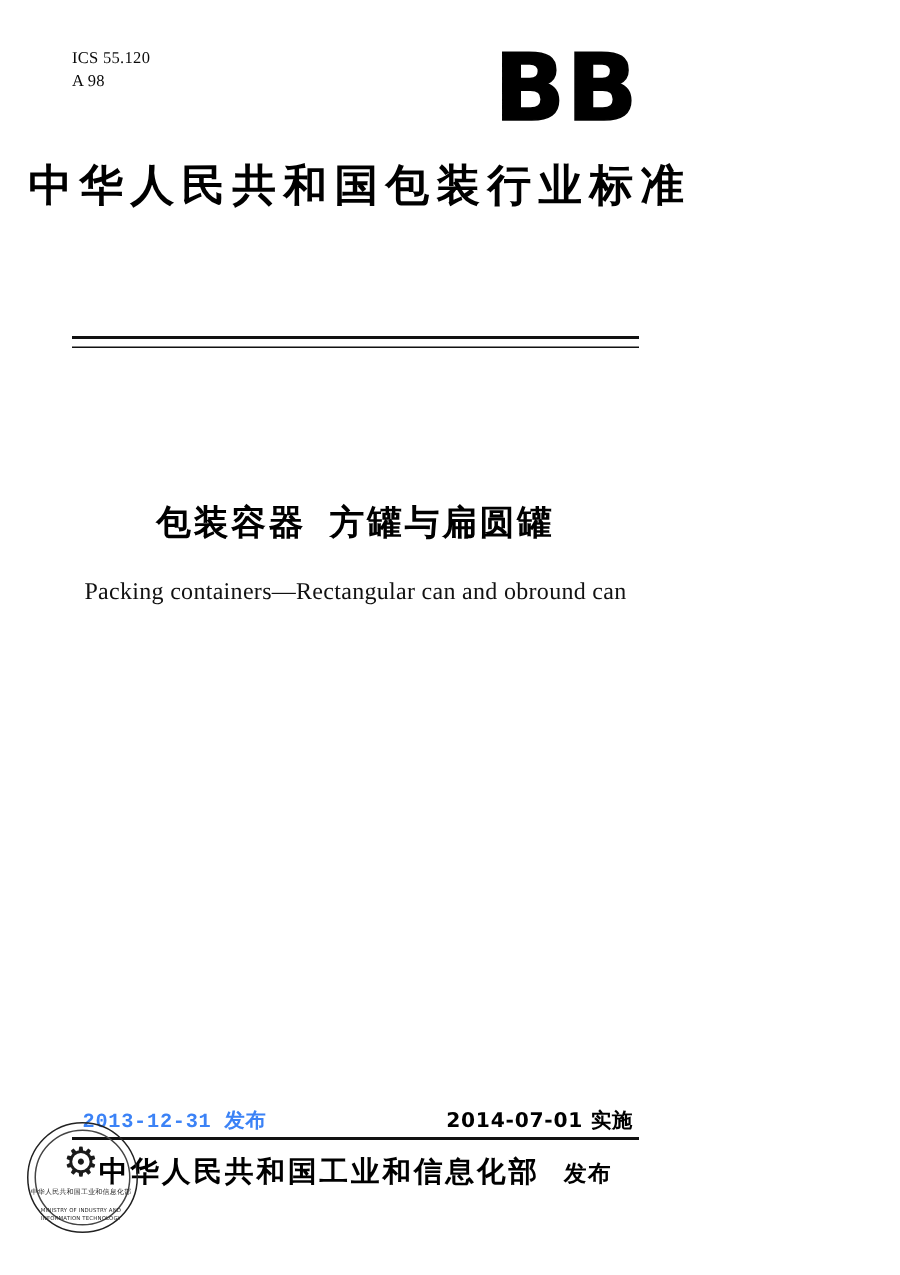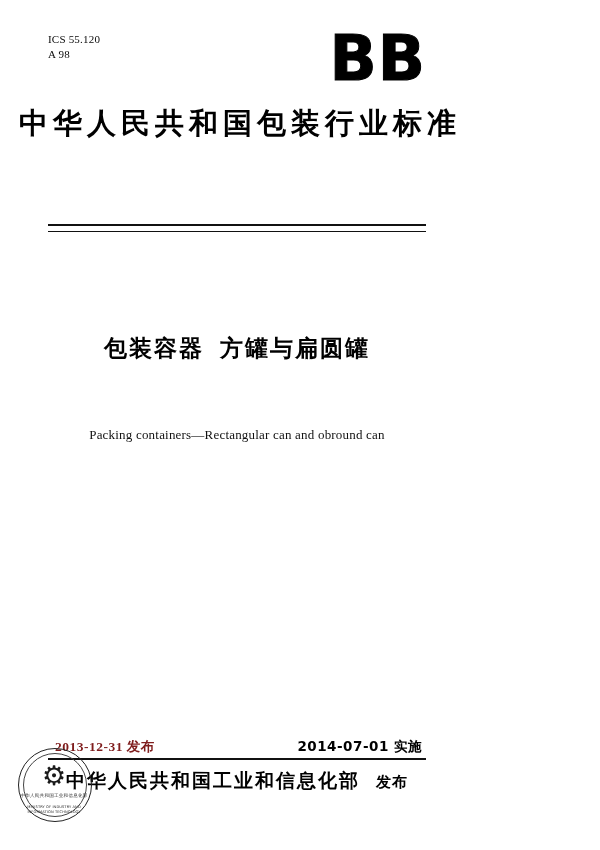--- a/index.html
+++ b/index.html
@@ -112,36 +112,35 @@
     letter-spacing: 2px;
     color: #000;
   }
   .doc-title-en {
     position: absolute;
     left: 0;
     right: 0;
     top: 386px;
     text-align: center;
     font-family: "Liberation Serif", serif;
-    font-size: 13px;
+    font-size: 16px;
     letter-spacing: 0.2px;
     color: #111;
-    margin-top: 41px;
   }
 
   
   .date-left {
     position: absolute;
     left: 55px;
     top: 738px;
-    font-family: Liberation Serif, serif;
+    font-family: Liberation Mono, monospace;
     font-weight: bold;
     font-size: 13.5px;
     letter-spacing: 0.5px;
-    color: #7f1d1d;
+    color: #3b82f6;
   }
   .date-right {
     position: absolute;
     right: 52px;
     top: 738px;
     font-family: "DejaVu Sans", sans-serif;
     font-weight: bold;
     font-size: 13.5px;
     letter-spacing: 0.5px;
     color: #000;

